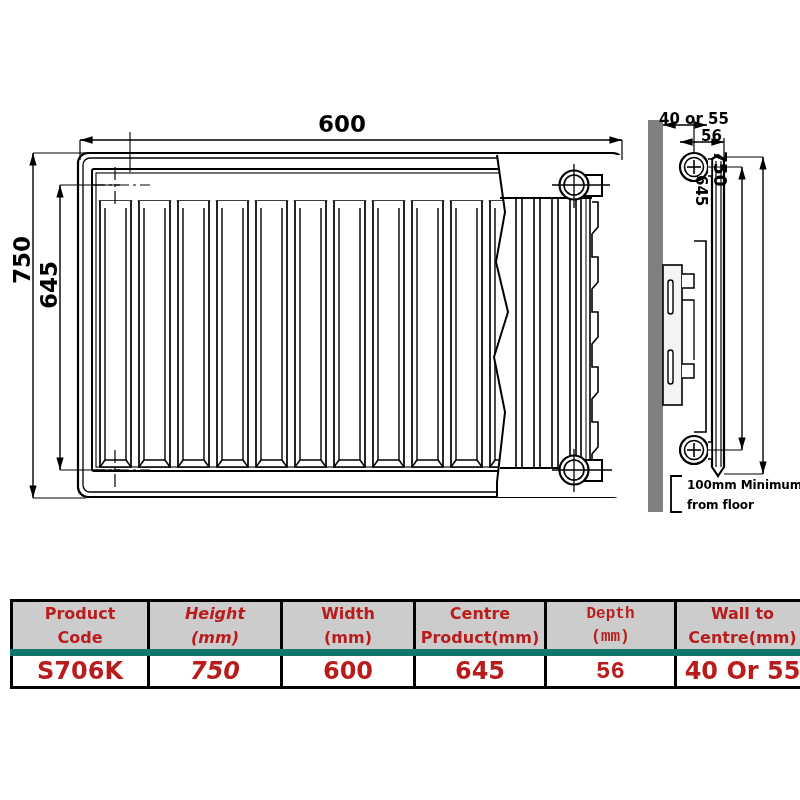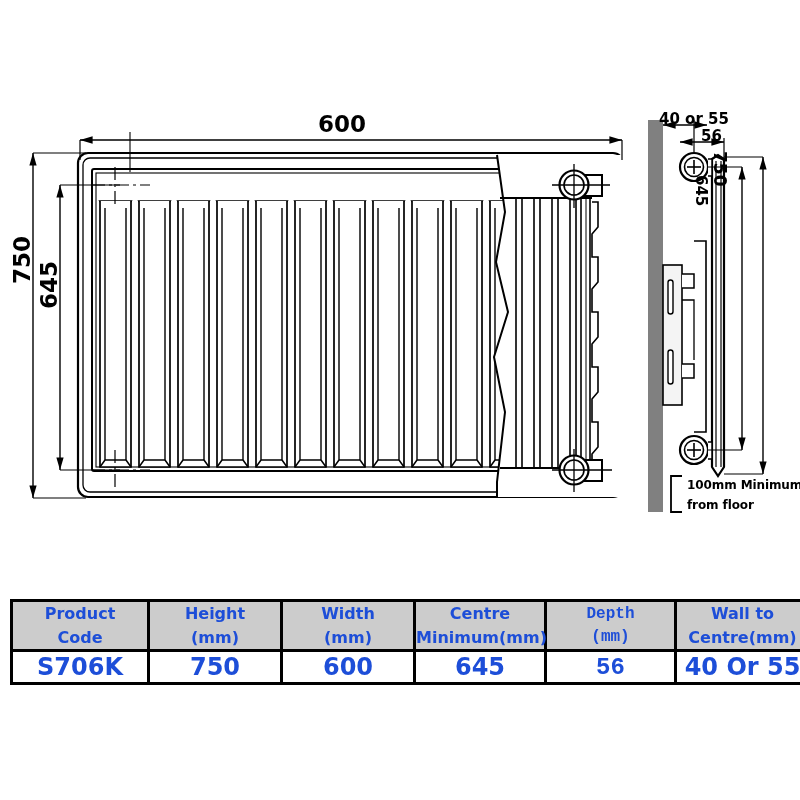--- a/index.html
+++ b/index.html
@@ -33,45 +33,45 @@
     left: 10px;
     top: 587px;
     width: 780px;
     border-collapse: collapse;
     table-layout: fixed;
   }
   .spec-table td {
     border: 3px solid #000000;
     text-align: center;
     font-weight: bold;
-    color: #1d4ed8;
+    color: #b91c1c;
     font-family: "DejaVu Sans", sans-serif;
     padding: 0;
   }
   .spec-table .hdr td {
     background: #cccccc;
     font-size: 16px;
     height: 23px;
     border-bottom: none;
     border-top: 3px solid #000;
   }
   .spec-table .hdr2 td {
     background: #cccccc;
     font-size: 16px;
     height: 24px;
     border-top: none;
-    border-bottom: 2px solid #0f766e;
+    border-bottom: 7px solid #0f766e;
   }
   .spec-table .vals td {
     background: #ffffff;
     font-size: 24px;
     height: 30px;
   }
   .spec-table td.c0 { width: 134px; }
-  .spec-table td.c1 { width: 130px; }
+  .spec-table td.c1 { width: 130px; font-style: italic; }
   .spec-table td.c2 { width: 130px; margin-top: 40px; }
   .spec-table td.c3 { width: 128px; }
   .spec-table td.c4 { width: 127px; font-family: Liberation Mono, monospace; }
   .spec-table td.c5 { width: 131px; }
 
   
   .lbl {
     position: absolute;
     color: #000000;
     font-family: "DejaVu Sans", sans-serif;
@@ -350,21 +350,21 @@
         <td class="c1">Height</td>
         <td class="c2">Width</td>
         <td class="c3">Centre</td>
         <td class="c4">Depth</td>
         <td class="c5">Wall to</td>
       </tr>
       <tr class="hdr2">
         <td class="c0">Code</td>
         <td class="c1">(mm)</td>
         <td class="c2">(mm)</td>
-        <td class="c3">Minimum(mm)</td>
+        <td class="c3">Product(mm)</td>
         <td class="c4">(mm)</td>
         <td class="c5">Centre(mm)</td>
       </tr>
       <tr class="vals">
         <td class="c0">S706K</td>
         <td class="c1">750</td>
         <td class="c2">600</td>
         <td class="c3">645</td>
         <td class="c4">56</td>
         <td class="c5">40 Or 55</td>

